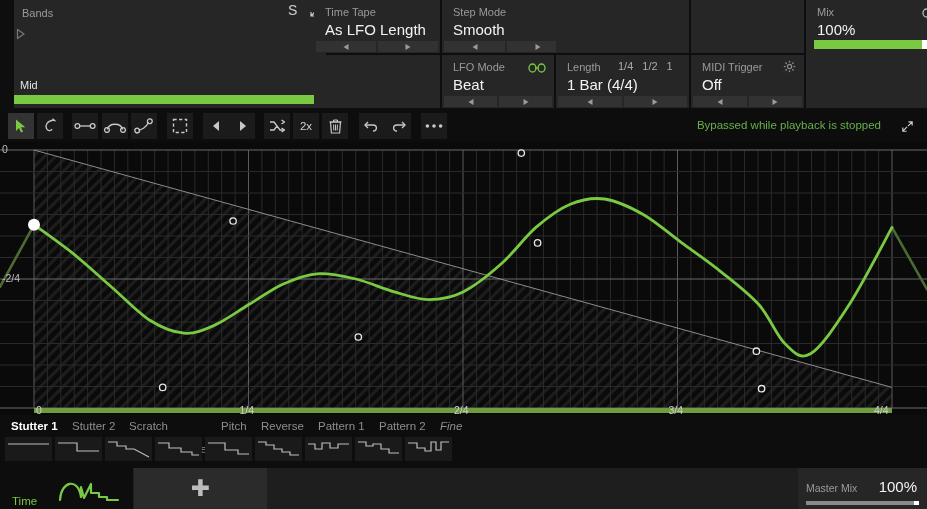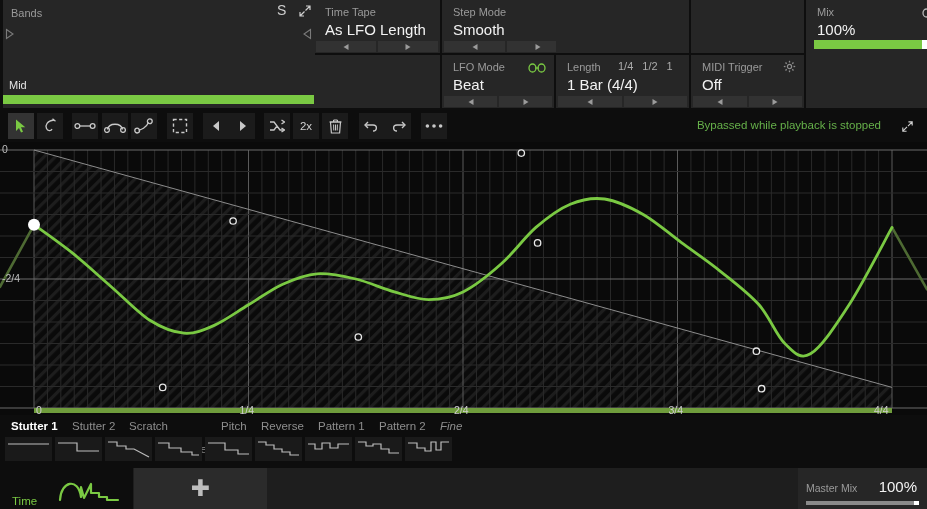--- a/index.html
+++ b/index.html
@@ -6,21 +6,21 @@
   body{
     width:927px;height:509px;overflow:hidden;
     font-family:"Liberation Sans","DejaVu Sans",sans-serif;
     color:#e6e6e6;-webkit-font-smoothing:antialiased;
   }
   .app{position:relative;width:927px;height:509px;background:#0c0c0c;}
 
   
   .top{position:absolute;left:0;top:0;width:927px;height:110px;background:#0e0e0e;}
 
-  .bands-panel{position:absolute;left:3px;top:0;width:312px;height:108px;background:#262626;}
+  .bands-panel{position:absolute;left:14px;top:0;width:312px;height:108px;background:#262626;}
   .bands-label{position:absolute;left:8px;top:7px;font-size:11px;color:#9a9a9a;}
   .bands-s{position:absolute;left:274px;top:2px;font-size:14px;color:#cfcfcf;}
   .bands-expand{position:absolute;left:294px;top:3px;width:16px;height:16px;}
   .tri-r{position:absolute;left:2px;top:26px;}
   .tri-l{position:absolute;left:299px;top:26px;}
   .mid-label{position:absolute;left:6px;top:79px;font-size:11px;color:#e3e3e3;}
   .bands-bar{position:absolute;left:0;top:95px;width:312px;height:9px;background:#7ac943;}
 
   .cell{position:absolute;background:#262626;}
   .cell .c-title{position:absolute;left:11px;top:6px;font-size:11px;color:#9a9a9a;}

